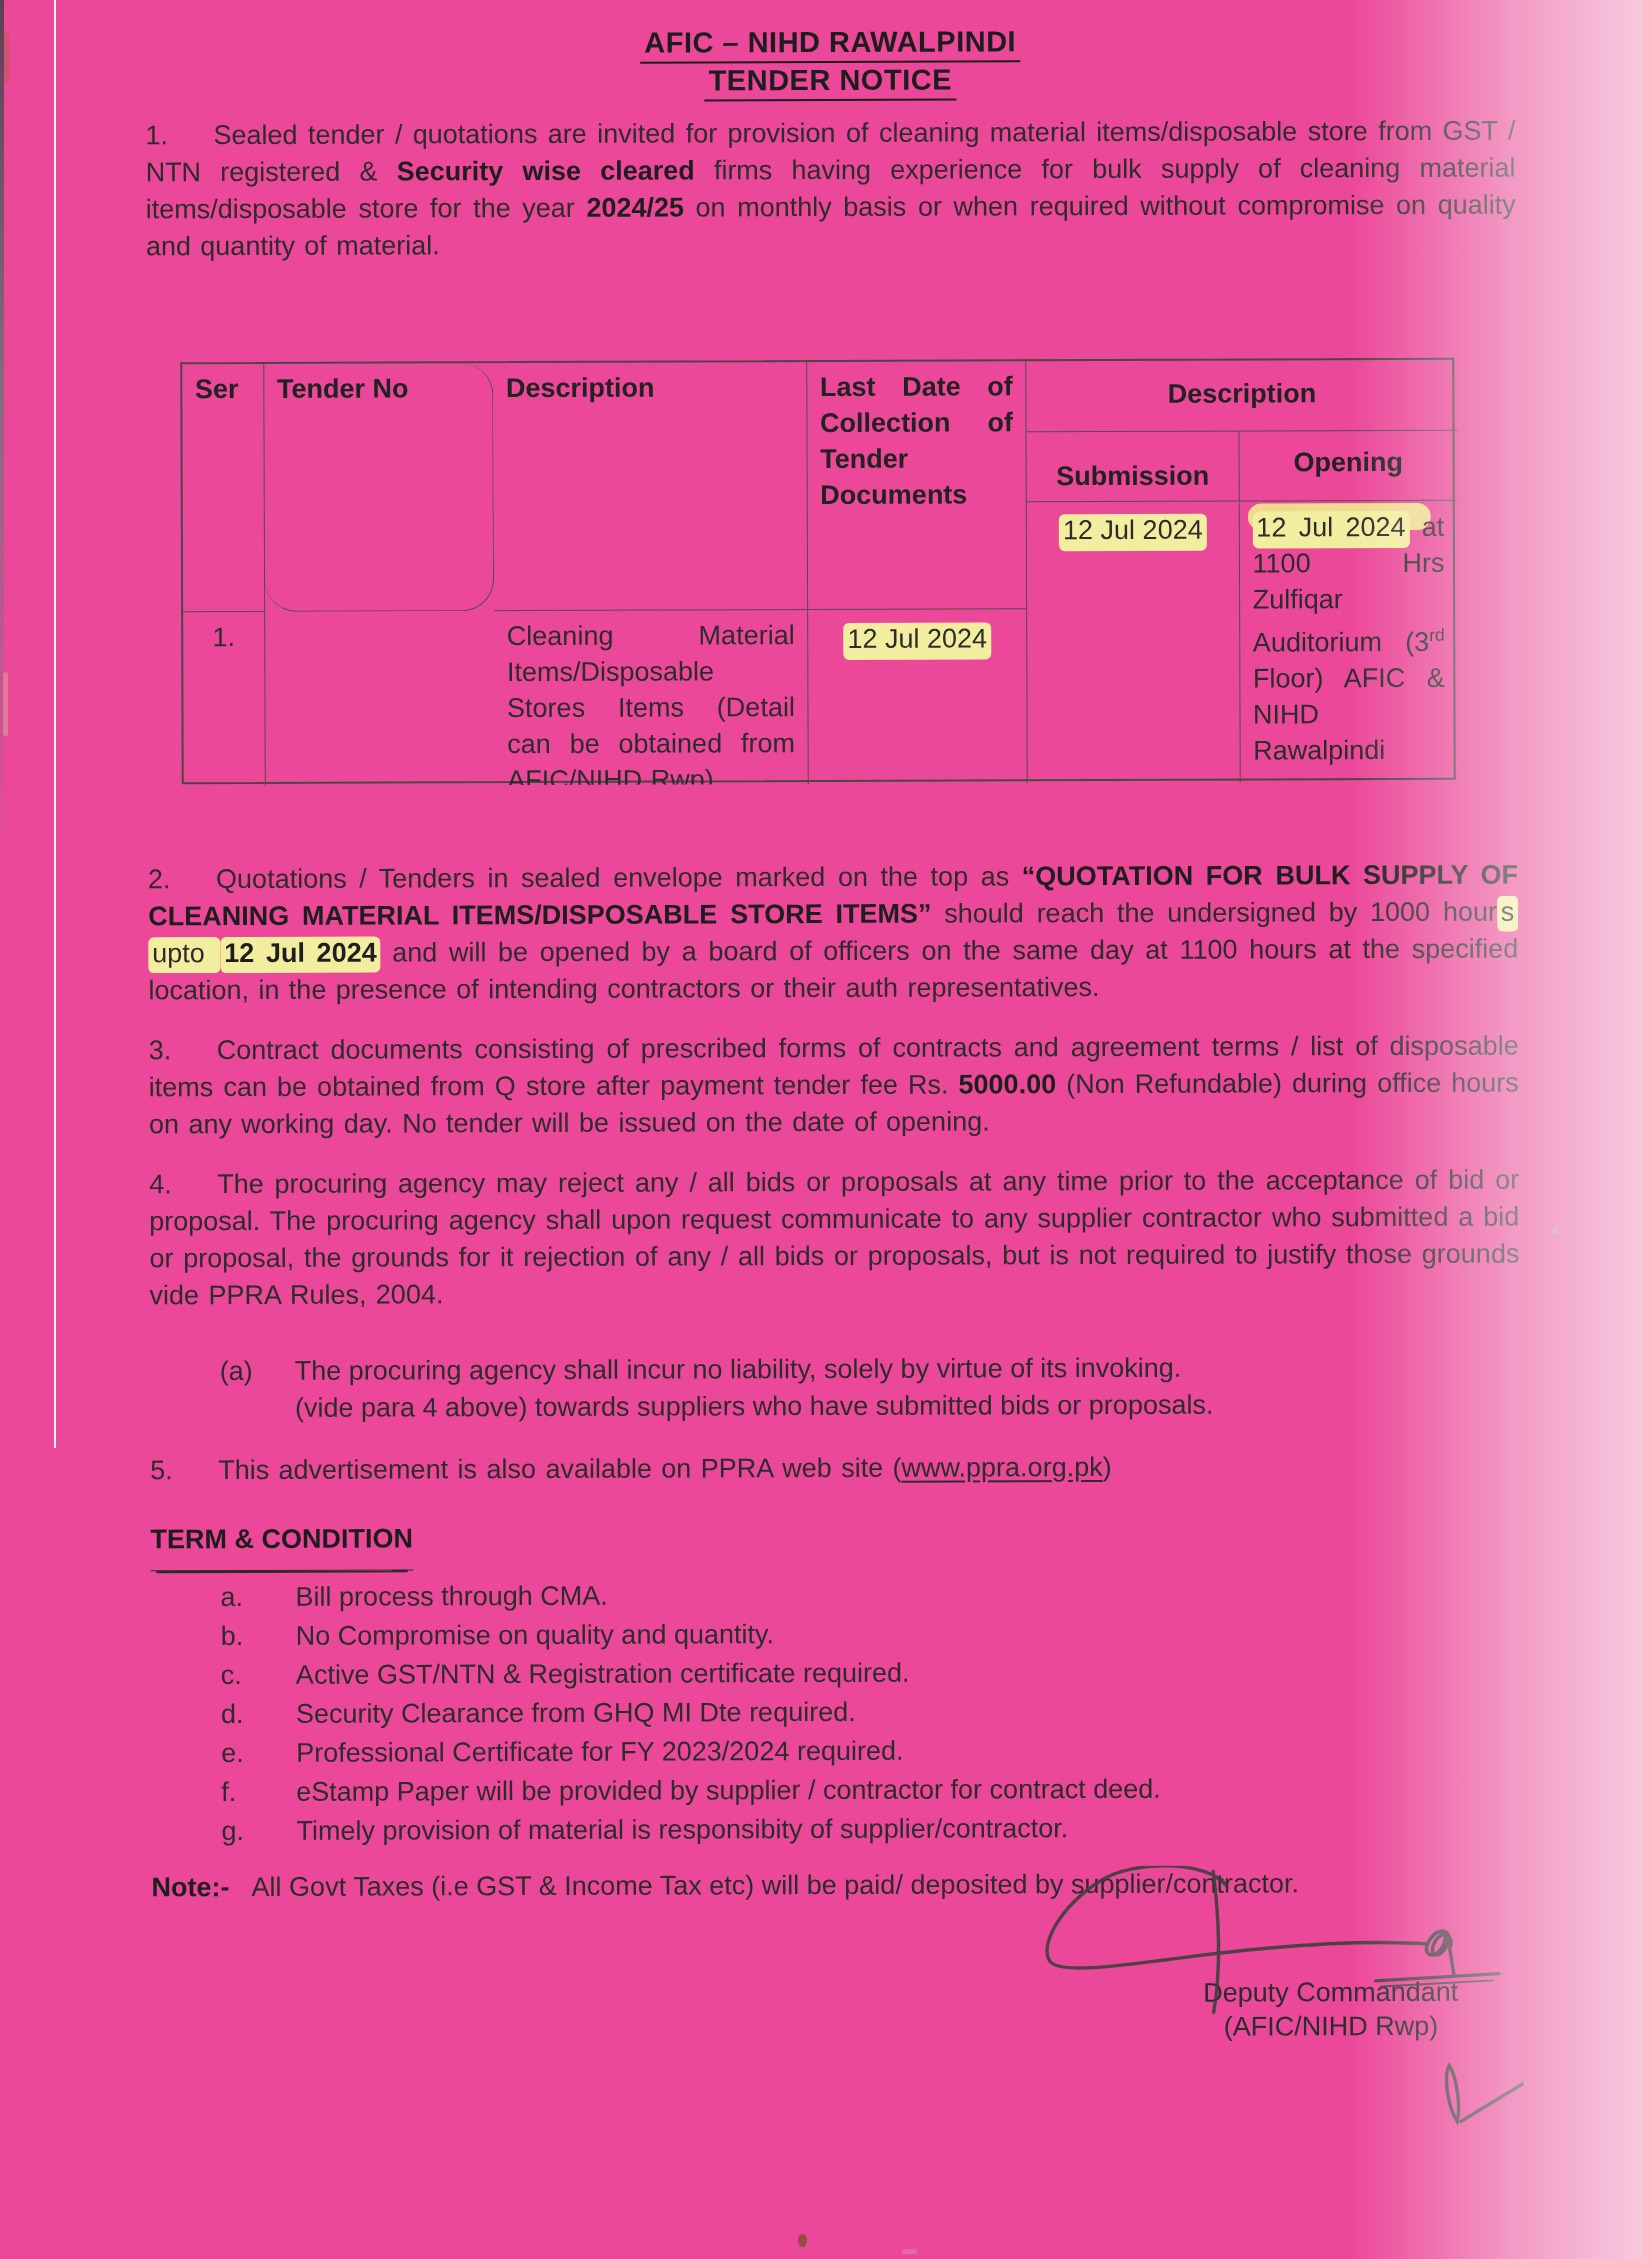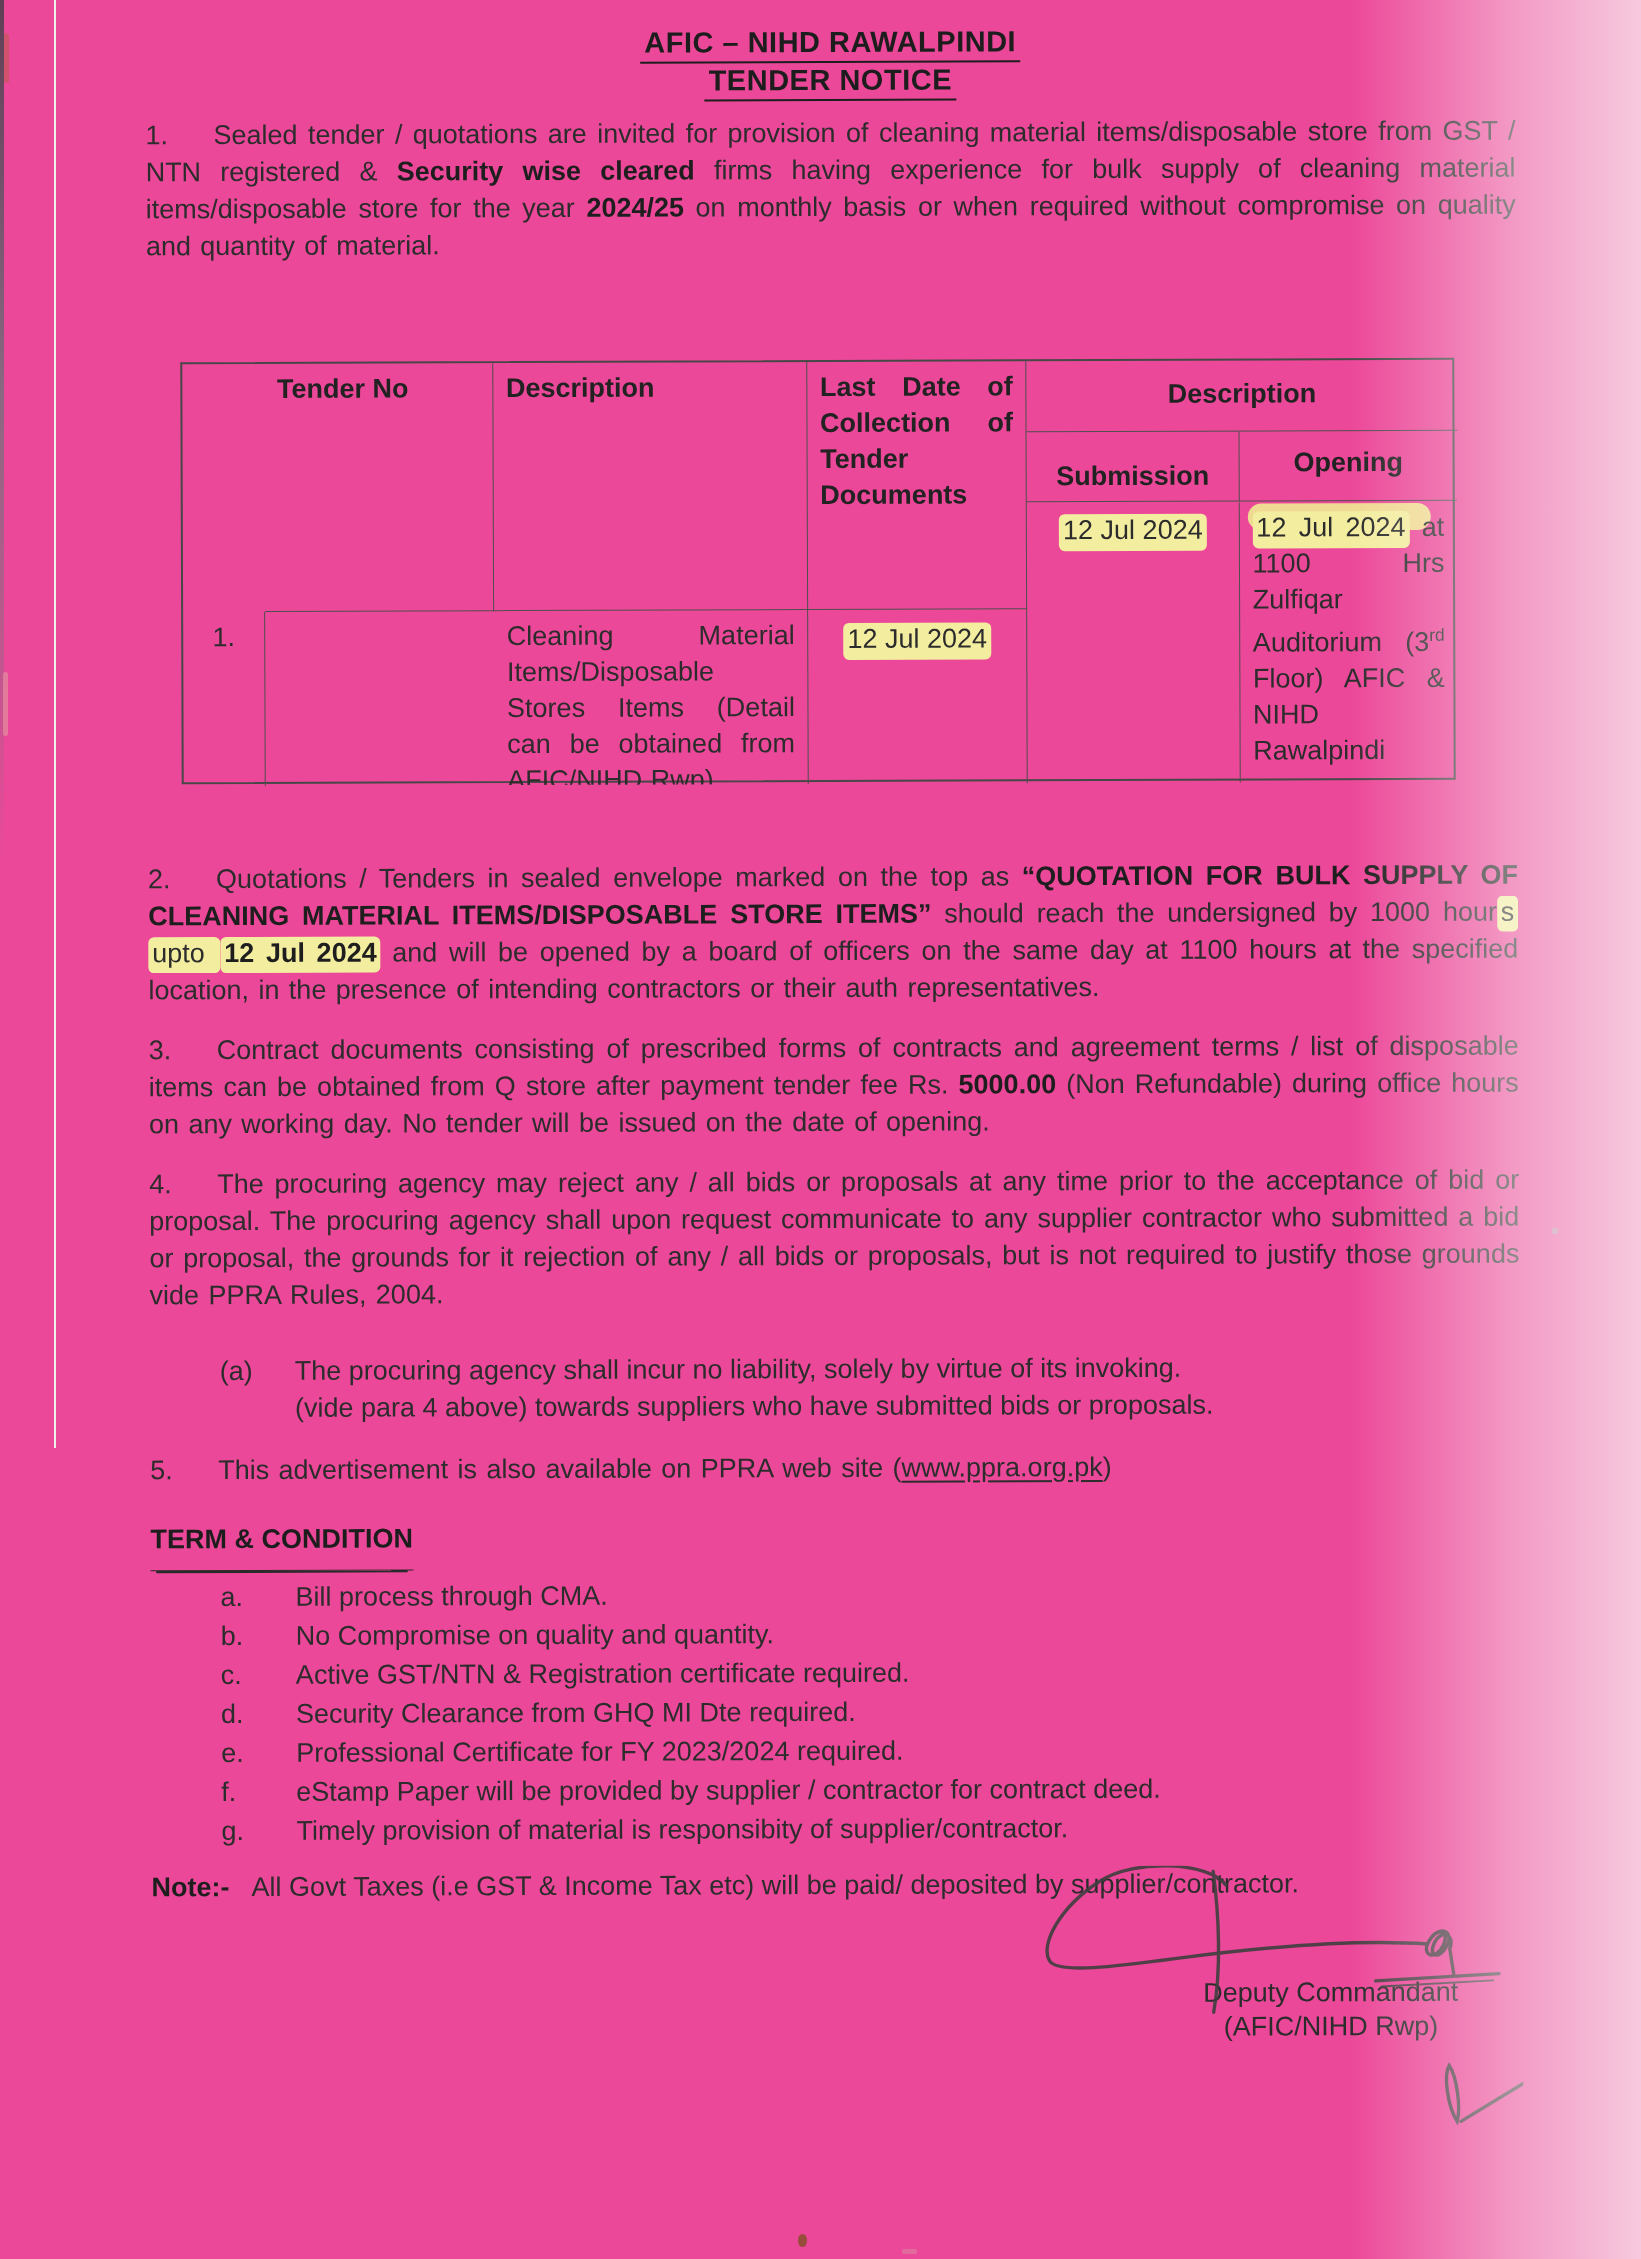--- a/index.html
+++ b/index.html
@@ -76,21 +76,22 @@
       <span class="u">AFIC – NIHD RAWALPINDI</span><br>
       <span class="u">TENDER NOTICE</span>
     </div>
 
     <p class="para" style="margin-top:13.5px;">
       <span class="pnum">1.</span><span>Sealed tender / quotations are invited for provision of cleaning material items/disposable store from GST / NTN registered &amp; </span><b>Security wise cleared</b><span> firms having experience for bulk supply of cleaning material items/disposable store for the year </span><b>2024/25</b><span> on monthly basis or when required without compromise on quality and quantity of material.</span>
     </p>
 
     <div class="ttable">
 
-      <div class="cell br bb hcell" style="left:82px;top:0;width:229px;height:248px;"><span>Tender No</span></div>
+      <div class="cell br bb hcell" style="left:0;top:0;width:82px;height:248px;"><span>Ser</span></div>
+      <div class="cell br bb hcell" style="left:82px;top:0;width:229px;height:248px;border-radius:32px;"><span>Tender No</span></div>
       <div class="cell br bb hcell" style="left:311px;top:0;width:314px;height:248px;"><span>Description</span></div>
       <div class="cell br bb hcell tj" style="left:625px;top:0;width:219px;height:248px;"><span>Last Date of Collection of Tender Documents</span></div>
 
       <div class="cell bb hcell tc" style="left:844px;top:0;width:431px;height:71px;padding-top:15.4px;"><span>Description</span></div>
       <div class="cell br bb hcell tc" style="left:844px;top:71px;width:213px;height:70px;padding-top:26px;"><span>Submission</span></div>
       <div class="cell bb hcell tc" style="left:1057px;top:71px;width:217px;height:70px;padding-top:13.5px;"><span>Opening</span></div>
 
       <div class="cell br tc" style="left:0;top:248px;width:82px;height:174px;"><span>1.</span></div>
       <div class="cell br tj" style="left:311px;top:248px;width:314px;height:174px;"><span>Cleaning Material Items/Disposable Stores Items (Detail can be obtained from AFIC/NIHD Rwp)</span></div>
       <div class="cell br tc" style="left:625px;top:248px;width:219px;height:174px;padding-top:11.6px;"><span class="hl">12 Jul 2024</span></div>

